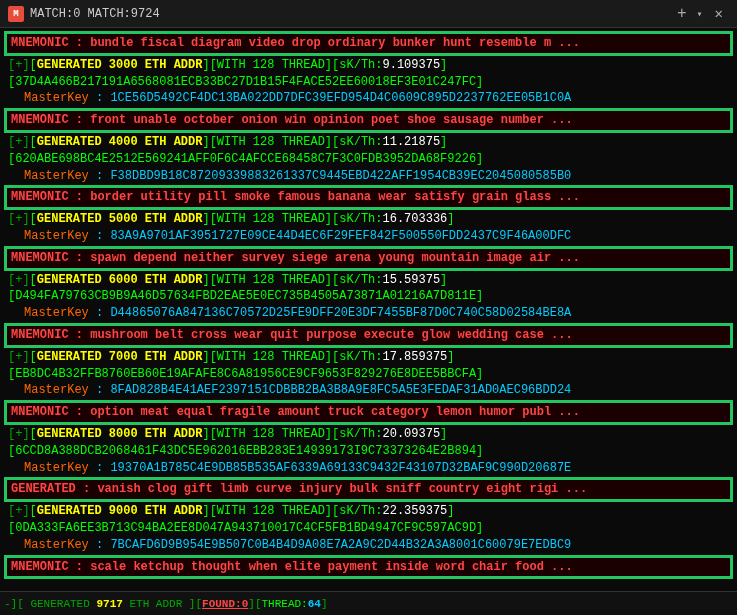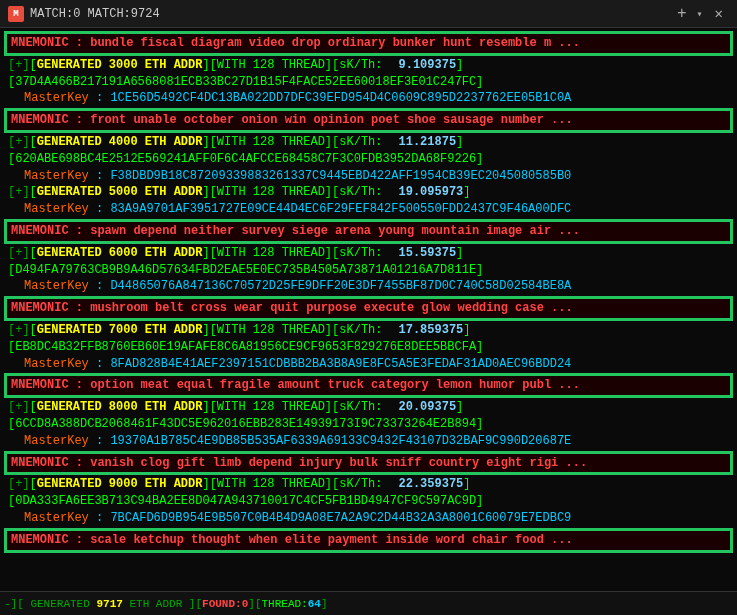--- a/index.html
+++ b/index.html
@@ -92,23 +92,22 @@
     .generated-line .bracket {
       color: #00aa00;
     }
 
     .generated-line .highlight {
       color: #ffff00;
       font-weight: bold;
     }
 
     .generated-line .sk-value {
-      color: #7dd3fc;
-      font-weight: bold;
-      margin-left: 16px;
+      color: #ffffff;
+      font-weight: normal;
     }
 
     .addr-line {
       color: #00ff00;
       padding: 0 4px;
       line-height: 1.4;
     }
 
     .masterkey-line {
       color: #00ccff;
@@ -138,20 +137,21 @@
 
     .status-highlight {
       color: #ffff00;
       font-weight: bold;
       text-align: right;
     }
 
     .status-found {
       color: #ff4444;
       font-weight: bold;
+      text-decoration: underline;
     }
 
     .status-thread {
       color: #00ccff;
       font-weight: bold;
     }
   </style>
 </head>
 <body>
 
@@ -168,35 +168,36 @@
 <div id="content">
 
 <div class="mnemonic-line">MNEMONIC : bundle fiscal diagram video drop ordinary bunker hunt resemble m ...</div>
     <div class="generated-line"><span class="bracket">[+]</span>[<span class="highlight">GENERATED 3000 ETH ADDR</span>][WITH 128 THREAD][sK/Th:<span class="sk-value">9.109375</span>]</div>
     <div class="addr-line">[37D4A466B217191A6568081ECB33BC27D1B15F4FACE52EE60018EF3E01C247FC]</div>
     <div class="masterkey-line"><span class="mk-label">MasterKey</span> :  1CE56D5492CF4DC13BA022DD7DFC39EFD954D4C0609C895D2237762EE05B1C0A</div>
     <div class="mnemonic-line">MNEMONIC : front unable october onion win opinion poet shoe sausage number ...</div>
     <div class="generated-line"><span class="bracket">[+]</span>[<span class="highlight">GENERATED 4000 ETH ADDR</span>][WITH 128 THREAD][sK/Th:<span class="sk-value">11.21875</span>]</div>
     <div class="addr-line">[620ABE698BC4E2512E569241AFF0F6C4AFCCE68458C7F3C0FDB3952DA68F9226]</div>
     <div class="masterkey-line"><span class="mk-label">MasterKey</span> :  F38DBD9B18C87209339883261337C9445EBD422AFF1954CB39EC2045080585B0</div>
-    <div class="generated-line"><span class="bracket">[+]</span>[<span class="highlight">GENERATED 5000 ETH ADDR</span>][WITH 128 THREAD][sK/Th:<span class="sk-value">19.095973</span>]</div>
+    <div class="mnemonic-line">MNEMONIC : border utility pill smoke famous banana wear satisfy grain glass ...</div>
+    <div class="generated-line"><span class="bracket">[+]</span>[<span class="highlight">GENERATED 5000 ETH ADDR</span>][WITH 128 THREAD][sK/Th:<span class="sk-value">16.703336</span>]</div>
     <div class="masterkey-line"><span class="mk-label">MasterKey</span> :  83A9A9701AF3951727E09CE44D4EC6F29FEF842F500550FDD2437C9F46A00DFC</div>
     <div class="mnemonic-line">MNEMONIC : spawn depend neither survey siege arena young mountain image air ...</div>
     <div class="generated-line"><span class="bracket">[+]</span>[<span class="highlight">GENERATED 6000 ETH ADDR</span>][WITH 128 THREAD][sK/Th:<span class="sk-value">15.59375</span>]</div>
     <div class="addr-line">[D494FA79763CB9B9A46D57634FBD2EAE5E0EC735B4505A73871A01216A7D811E]</div>
     <div class="masterkey-line"><span class="mk-label">MasterKey</span> :  D44865076A847136C70572D25FE9DFF20E3DF7455BF87D0C740C58D02584BE8A</div>
     <div class="mnemonic-line">MNEMONIC : mushroom belt cross wear quit purpose execute glow wedding case ...</div>
     <div class="generated-line"><span class="bracket">[+]</span>[<span class="highlight">GENERATED 7000 ETH ADDR</span>][WITH 128 THREAD][sK/Th:<span class="sk-value">17.859375</span>]</div>
     <div class="addr-line">[EB8DC4B32FFB8760EB60E19AFAFE8C6A81956CE9CF9653F829276E8DEE5BBCFA]</div>
     <div class="masterkey-line"><span class="mk-label">MasterKey</span> :  8FAD828B4E41AEF2397151CDBBB2BA3B8A9E8FC5A5E3FEDAF31AD0AEC96BDD24</div>
     <div class="mnemonic-line">MNEMONIC : option meat equal fragile amount truck category lemon humor publ ...</div>
     <div class="generated-line"><span class="bracket">[+]</span>[<span class="highlight">GENERATED 8000 ETH ADDR</span>][WITH 128 THREAD][sK/Th:<span class="sk-value">20.09375</span>]</div>
     <div class="addr-line">[6CCD8A388DCB2068461F43DC5E962016EBB283E14939173I9C73373264E2B894]</div>
     <div class="masterkey-line"><span class="mk-label">MasterKey</span> :  19370A1B785C4E9DB85B535AF6339A69133C9432F43107D32BAF9C990D20687E</div>
-    <div class="mnemonic-line">MNEMONIC : vanish clog gift limb depend injury bulk sniff country eight rigi ...</div>
+    <div class="mnemonic-line">GENERATED : vanish clog gift limb curve injury bulk sniff country eight rigi ...</div>
     <div class="generated-line"><span class="bracket">[+]</span>[<span class="highlight">GENERATED 9000 ETH ADDR</span>][WITH 128 THREAD][sK/Th:<span class="sk-value">22.359375</span>]</div>
     <div class="addr-line">[0DA333FA6EE3B713C94BA2EE8D047A943710017C4CF5FB1BD4947CF9C597AC9D]</div>
     <div class="masterkey-line"><span class="mk-label">MasterKey</span> :  7BCAFD6D9B954E9B507C0B4B4D9A08E7A2A9C2D44B32A3A8001C60079E7EDBC9</div>
     <div class="mnemonic-line">MNEMONIC : scale ketchup thought when elite payment inside word chair food ...</div>
   </div>
 
 <div id="status-bar">
   <span>
     <span class="status-bracket">-][</span><span class="status-bracket"> GENERATED </span><span class="status-highlight">9717</span><span class="status-bracket"> ETH ADDR </span><span class="status-bracket">][</span><span class="status-found">FOUND:</span><span class="status-found">0</span><span class="status-bracket">][</span><span>THREAD:</span><span class="status-thread">64</span><span class="status-bracket">]</span>
   </span>

